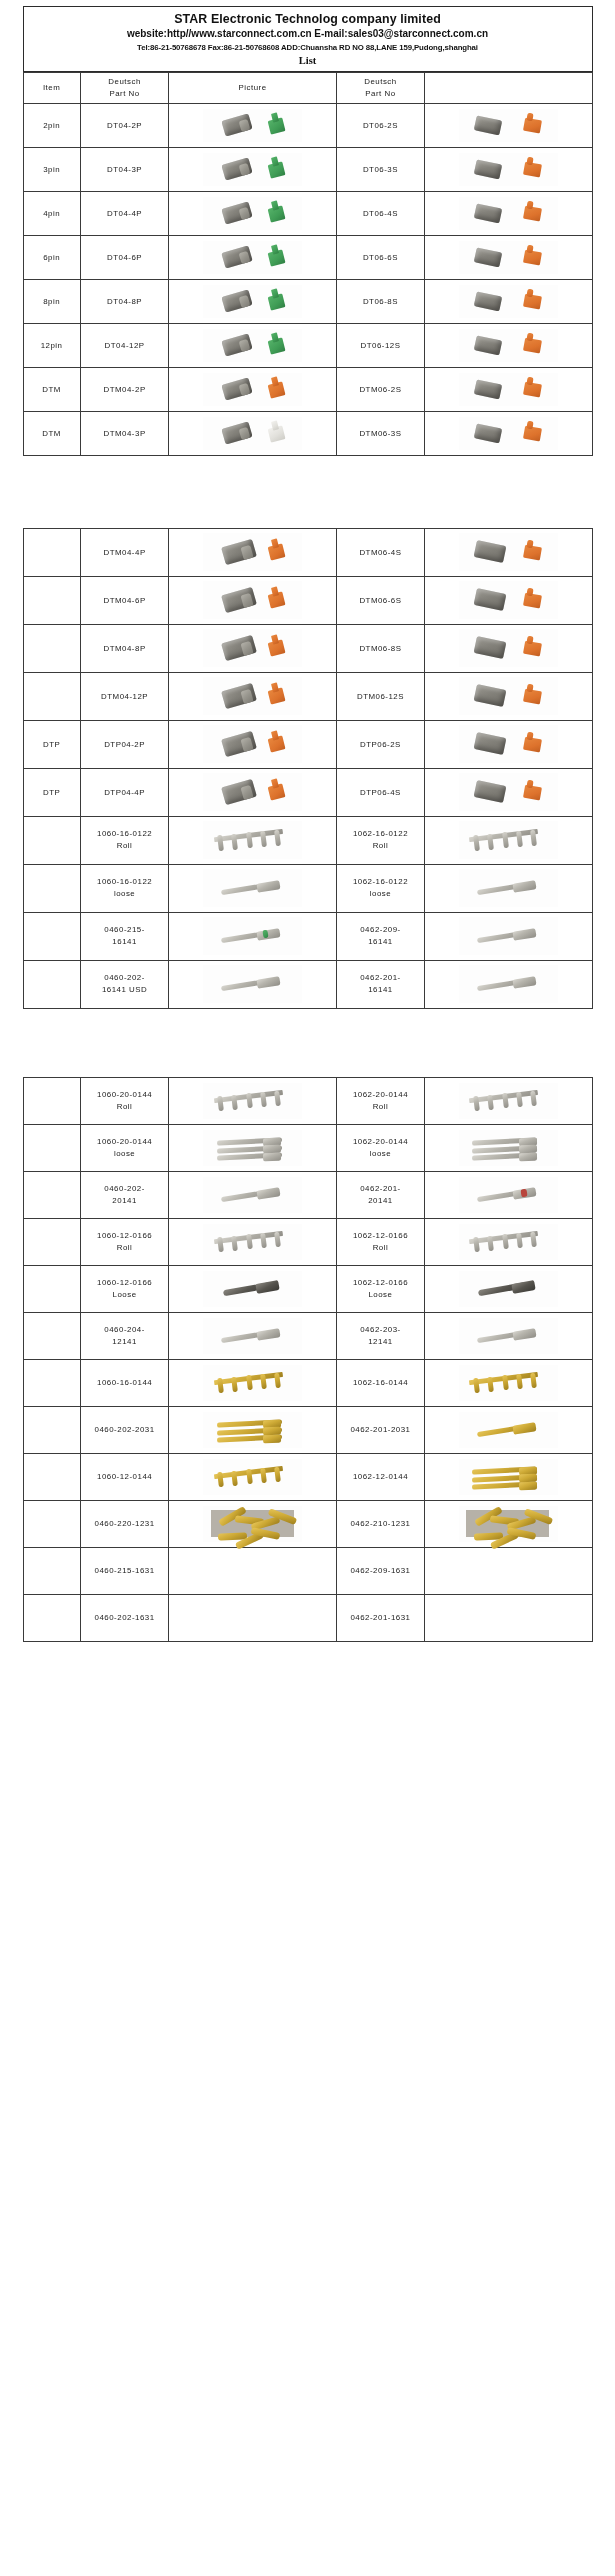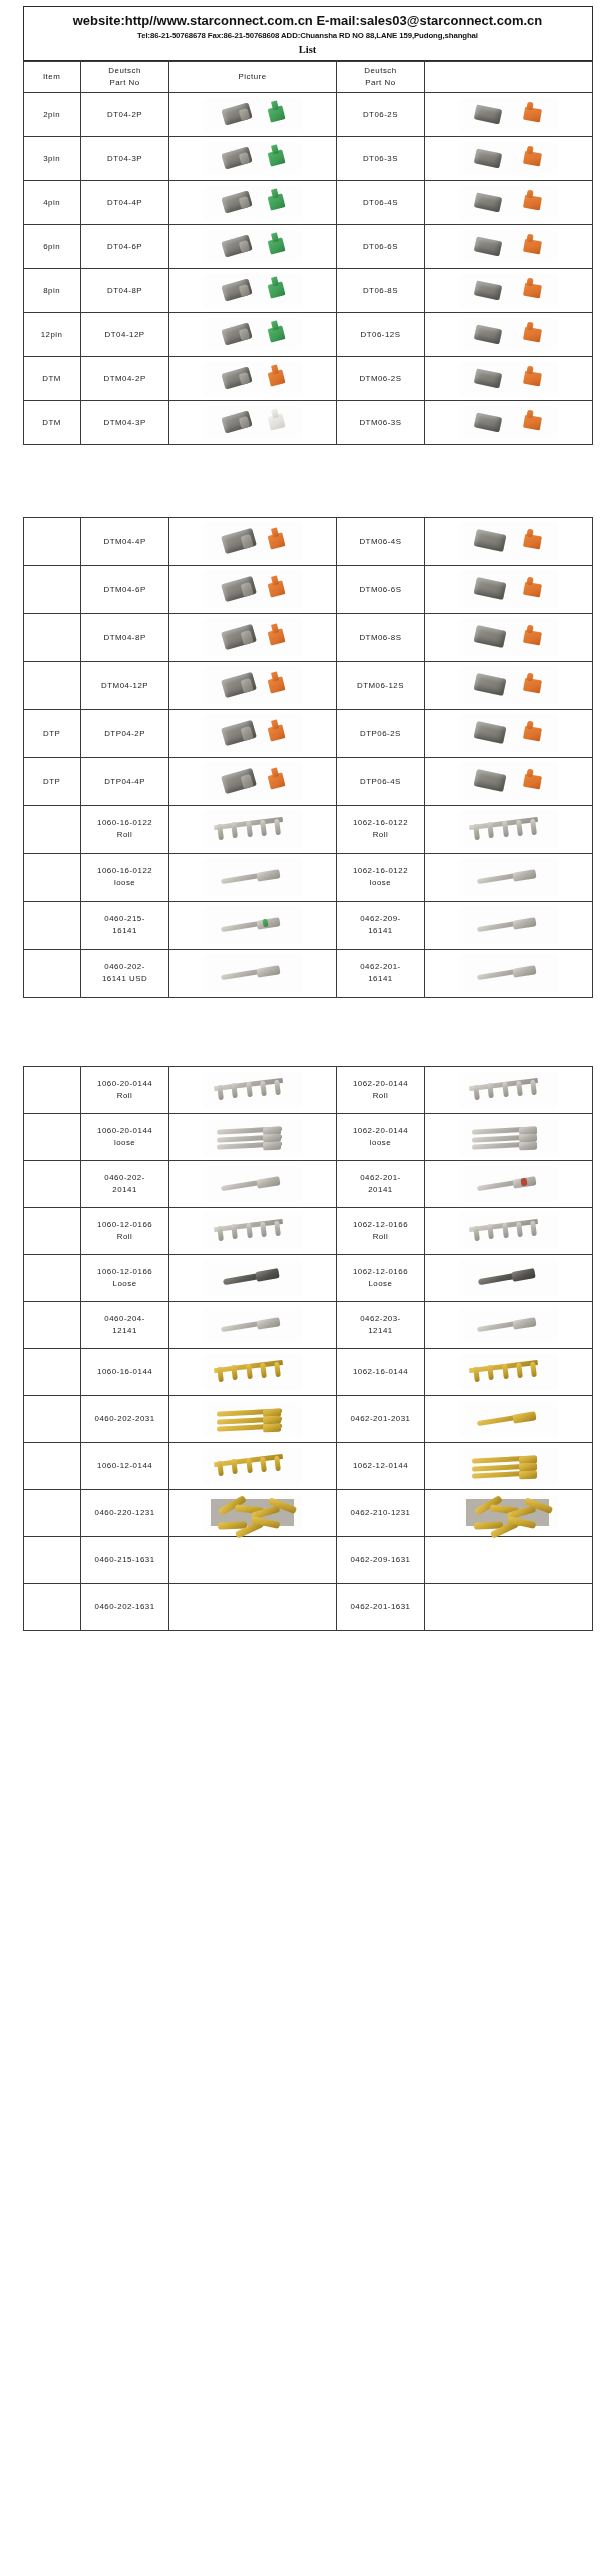--- a/index.html
+++ b/index.html
@@ -33,21 +33,21 @@
     font-family: "Liberation Sans", sans-serif;
     font-size: 12.4px;
     font-weight: 600;
     letter-spacing: 0.1px;
     line-height: 1.25;
     color: #111;
   }
   .contact-line {
     text-align: center;
     font-family: "Liberation Sans", sans-serif;
-    font-size: 13px;
+    font-size: 10px;
     font-weight: 600;
     line-height: 1.45;
     color: #111;
     white-space: nowrap;
   }
   .contact-line.second { font-size: 7.8px; letter-spacing: -0.1px; }
   .list-title {
     text-align: center;
     font-family: "Liberation Serif", serif;
     font-size: 10.5px;
@@ -119,20 +119,21 @@
   .spacer-gap { height: 72px; }
   .spacer-gap-2 { height: 68px; }
   .tail-gap { height: 30px; }
 </style>
 </head>
 <body>
 
 <div class="page">
 
   <div class="letterhead">
+    <div class="company-name">STAR Electronic Technolog company limited</div>
     <div class="contact-line">website:http//www.starconnect.com.cn  E-mail:sales03@starconnect.com.cn</div>
     <div class="contact-line second">Tel:86-21-50768678  Fax:86-21-50768608  ADD:Chuansha RD NO 88,LANE 159,Pudong,shanghai</div>
     <div class="list-title">List</div>
   </div>
 
   <div class="tbl-wrap">
     <table class="plist">
       <colgroup>
         <col class="c-item">
           <col class="c-part">

